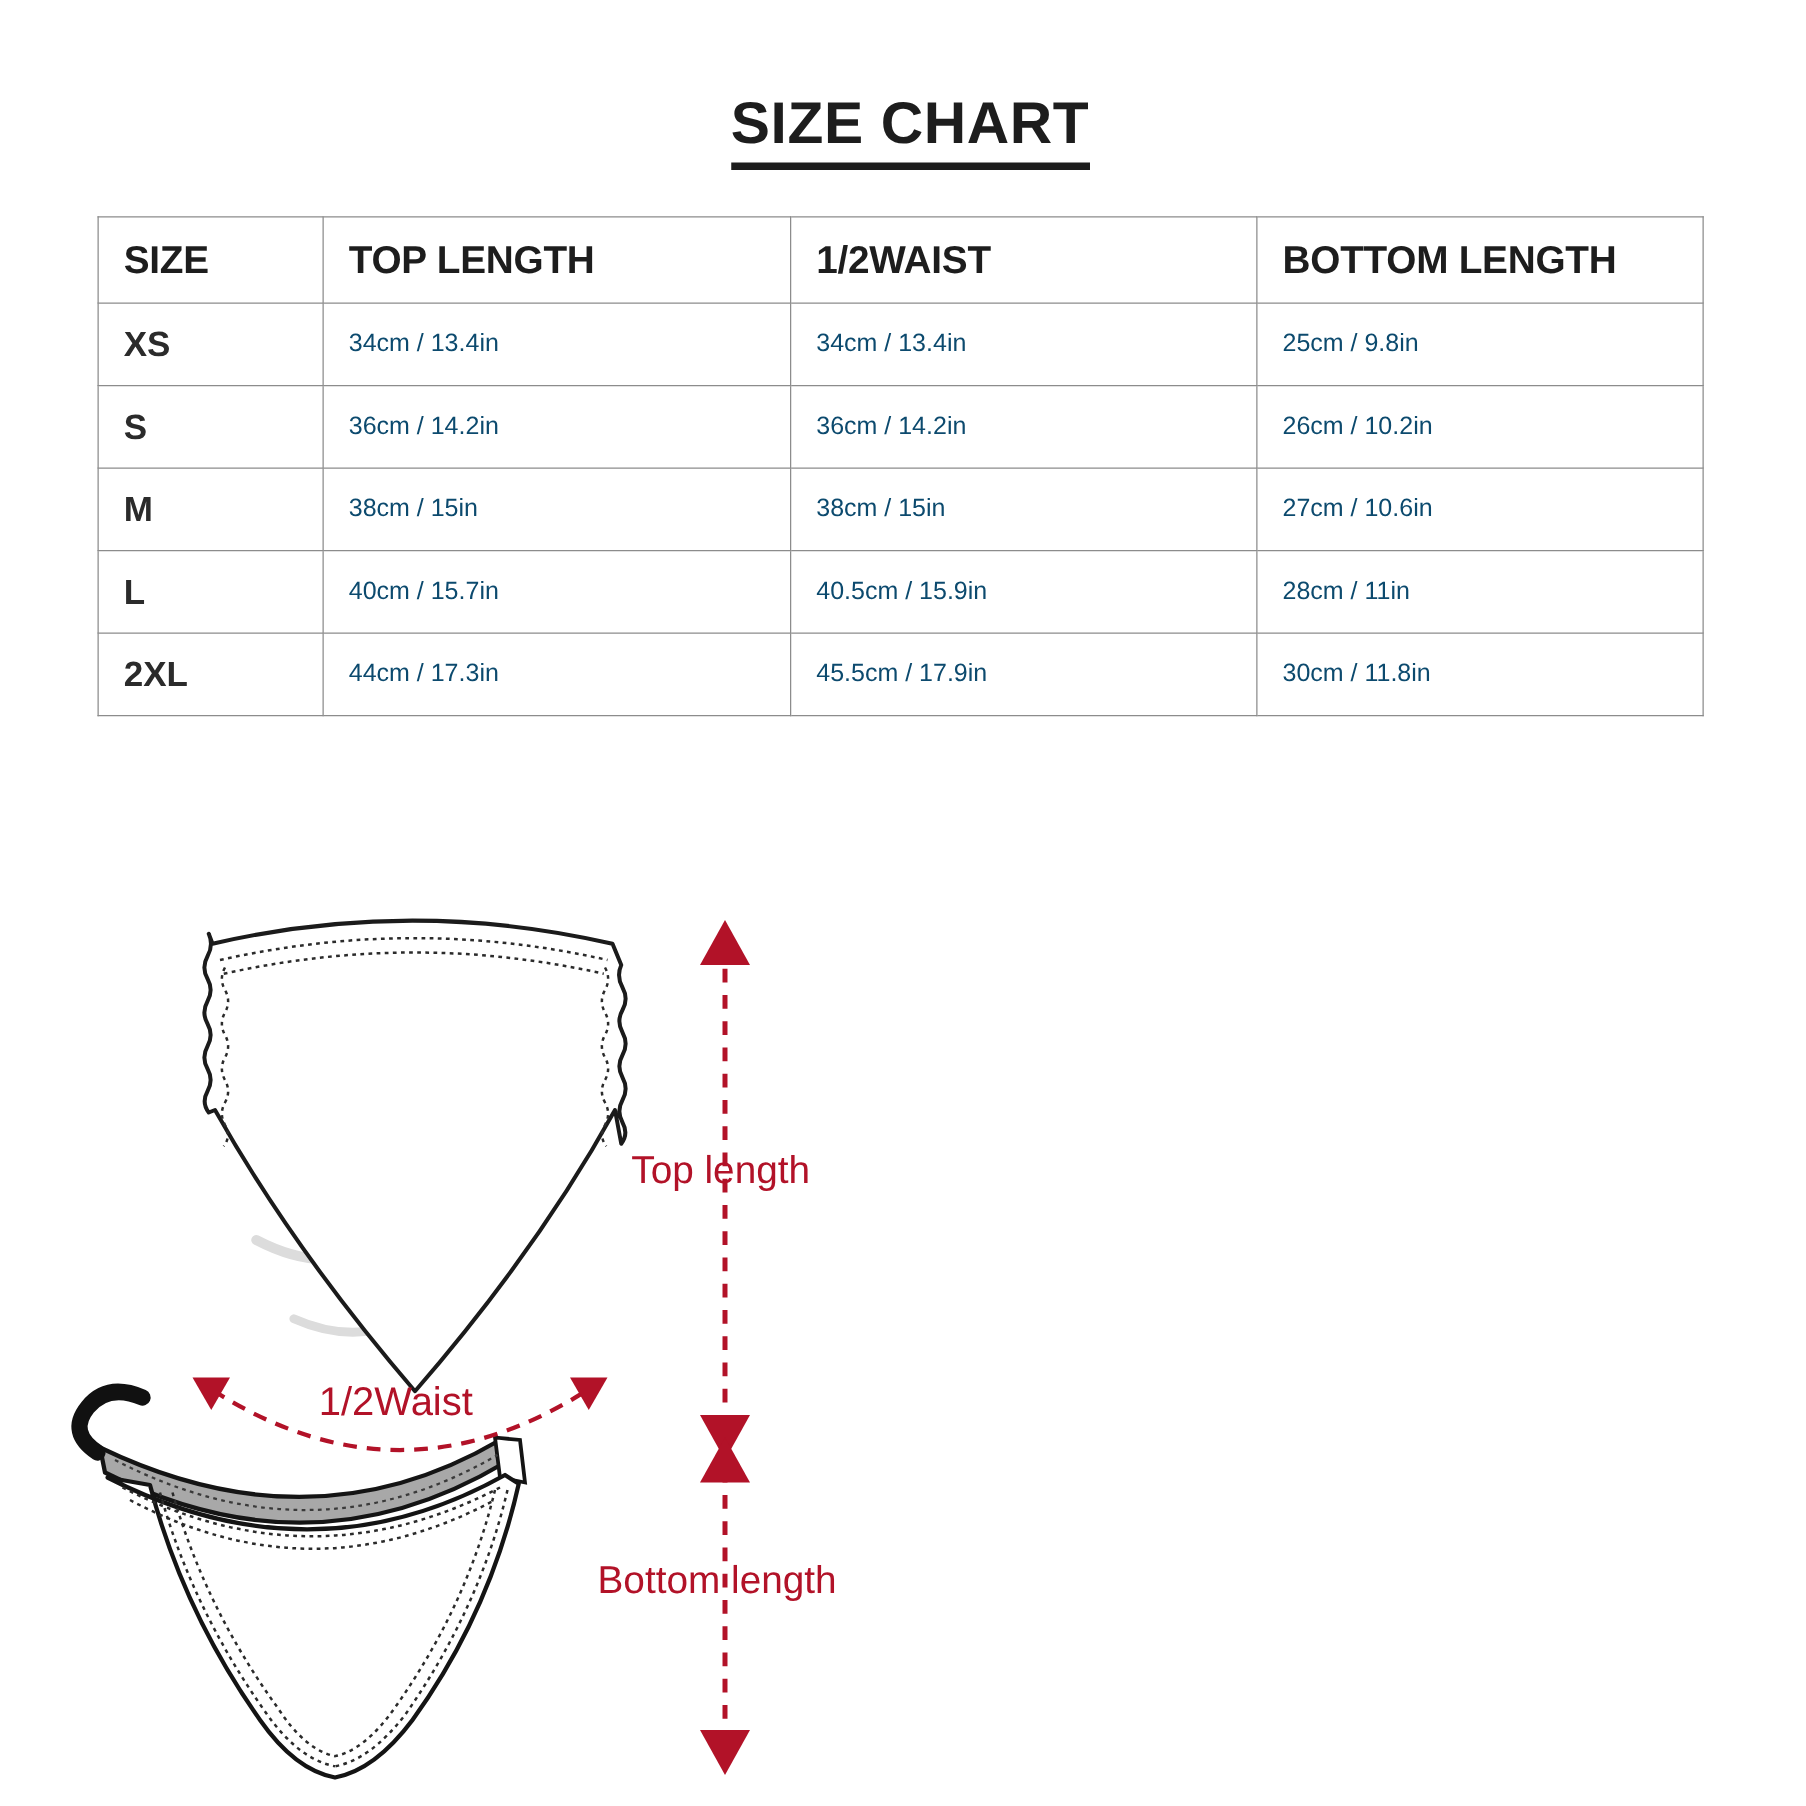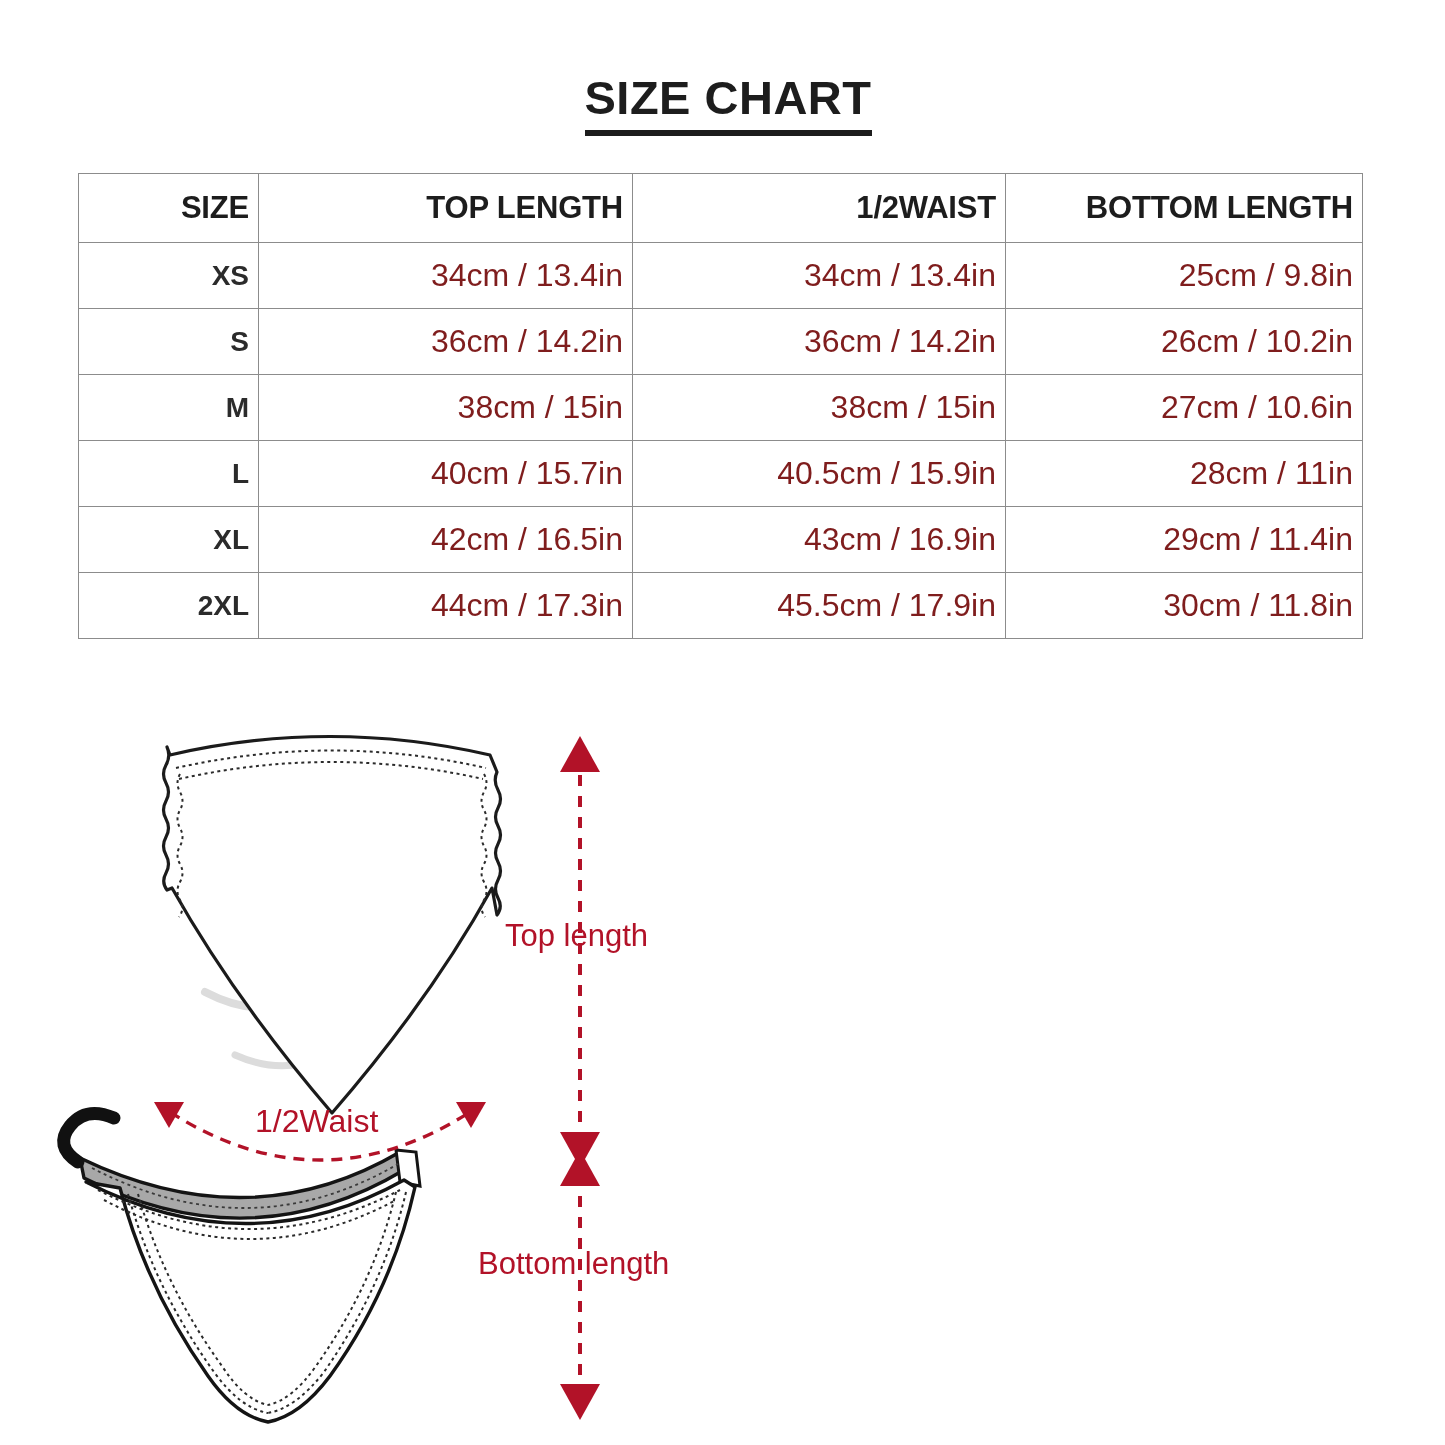--- a/index.html
+++ b/index.html
@@ -43,40 +43,40 @@
     position: absolute;
     left: 78px;
     top: 173px;
     width: 1284px;
     border-collapse: collapse;
     table-layout: fixed;
   }
   #size-table td {
     border: 1px solid #8c8c8c;
     height: 65px;
-    text-align: right;
+    text-align: left;
     vertical-align: middle;
-    padding: 0 9px;
+    padding: 0 20px;
   }
   #size-table tr.head-row td {
     height: 68px;
     font-weight: bold;
     font-size: 31px;
     color: #1d1d1d;
     letter-spacing: -0.2px;
   }
   #size-table tr.data-row td.size-cell {
     font-weight: bold;
     font-size: 28px;
     color: #2b2b2b;
     margin-top: 34px;
   }
   #size-table tr.data-row td.val-cell {
-    font-size: 32px;
-    color: #7f1d1d;
+    font-size: 20px;
+    color: #0c4a6e;
     font-weight: normal;
   }
   col.c-size   { width: 180px; }
   col.c-top    { width: 374px; }
   col.c-waist  { width: 373px; }
   col.c-bottom { width: 357px; }
 
   
   #illustration {
     position: absolute;
@@ -175,26 +175,20 @@
         <td class="val-cell">38cm / 15in</td>
         <td class="val-cell">27cm / 10.6in</td>
       </tr>
       <tr class="data-row">
         <td class="size-cell">L</td>
         <td class="val-cell">40cm / 15.7in</td>
         <td class="val-cell">40.5cm / 15.9in</td>
         <td class="val-cell">28cm / 11in</td>
       </tr>
       <tr class="data-row">
-        <td class="size-cell">XL</td>
-        <td class="val-cell">42cm / 16.5in</td>
-        <td class="val-cell">43cm / 16.9in</td>
-        <td class="val-cell">29cm / 11.4in</td>
-      </tr>
-      <tr class="data-row">
         <td class="size-cell">2XL</td>
         <td class="val-cell">44cm / 17.3in</td>
         <td class="val-cell">45.5cm / 17.9in</td>
         <td class="val-cell">30cm / 11.8in</td>
       </tr>
     </tbody>
   </table>
 
   <div id="illustration">
     <svg width="760" height="745" viewBox="0 0 760 745" xmlns="http://www.w3.org/2000/svg">

